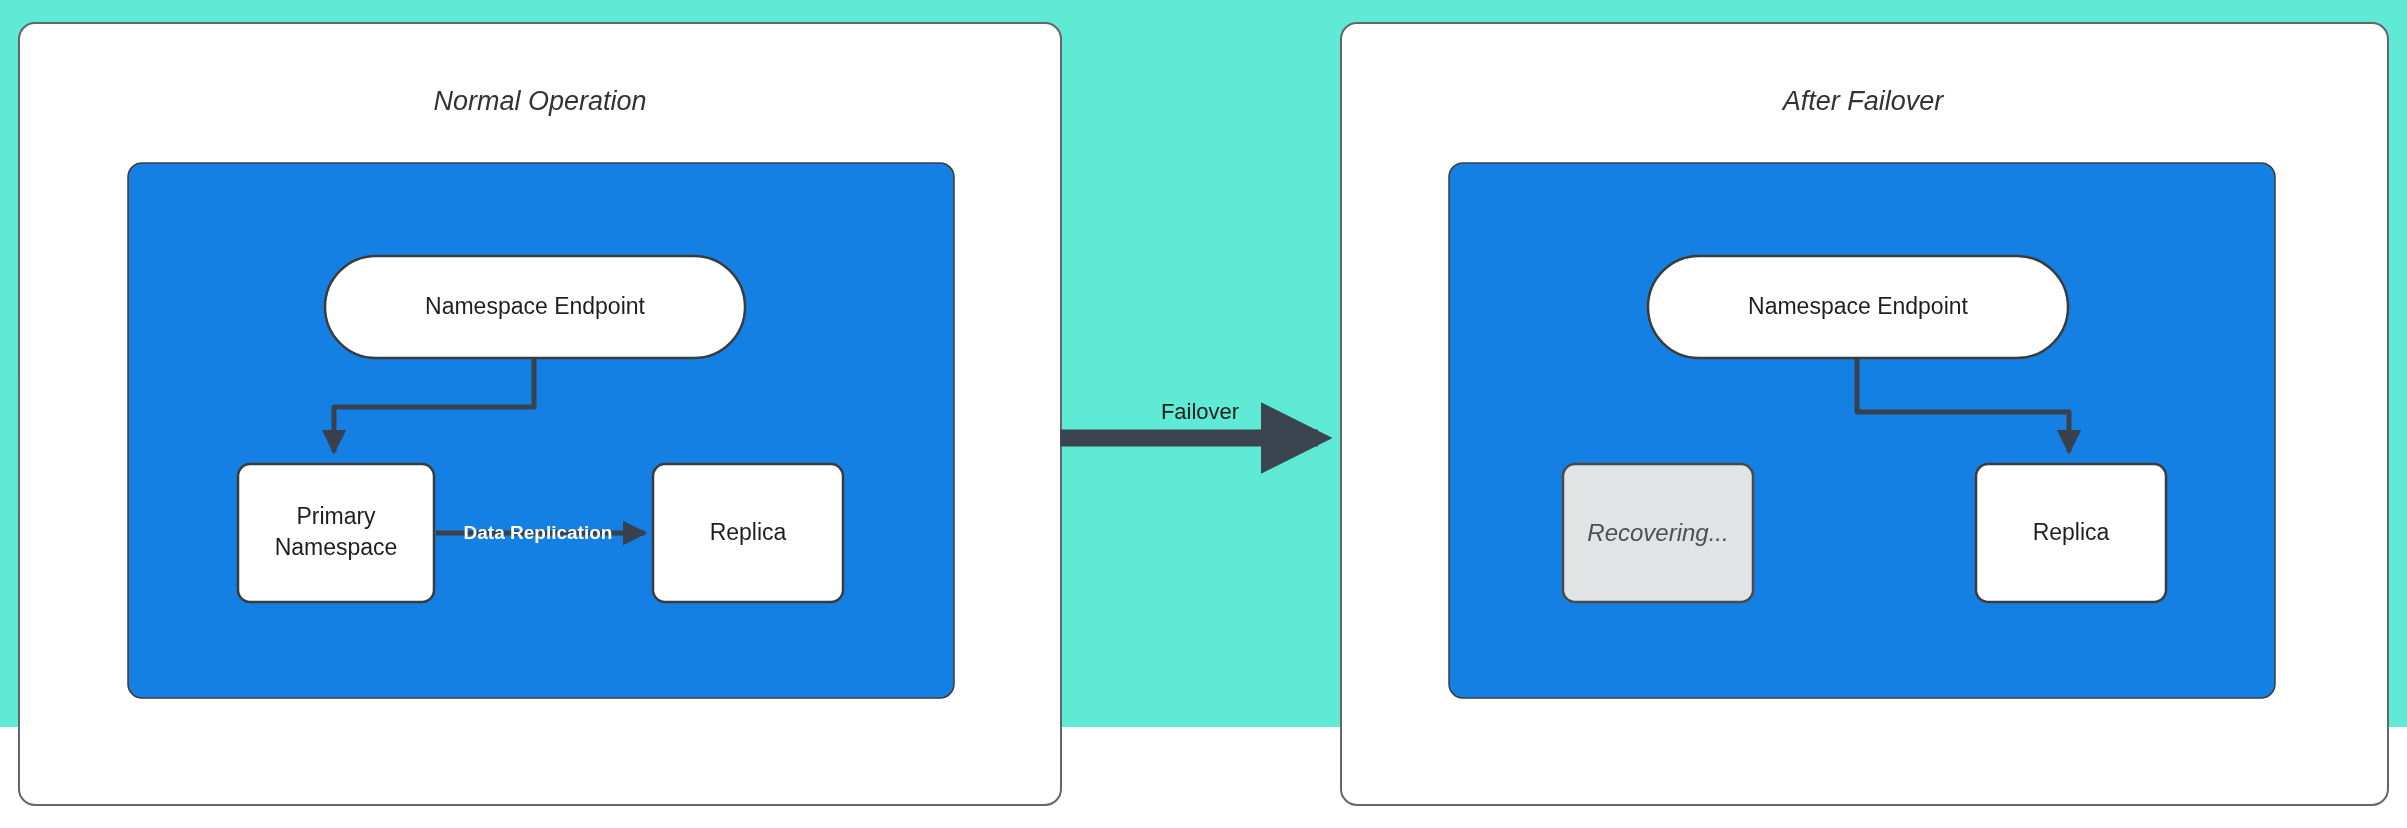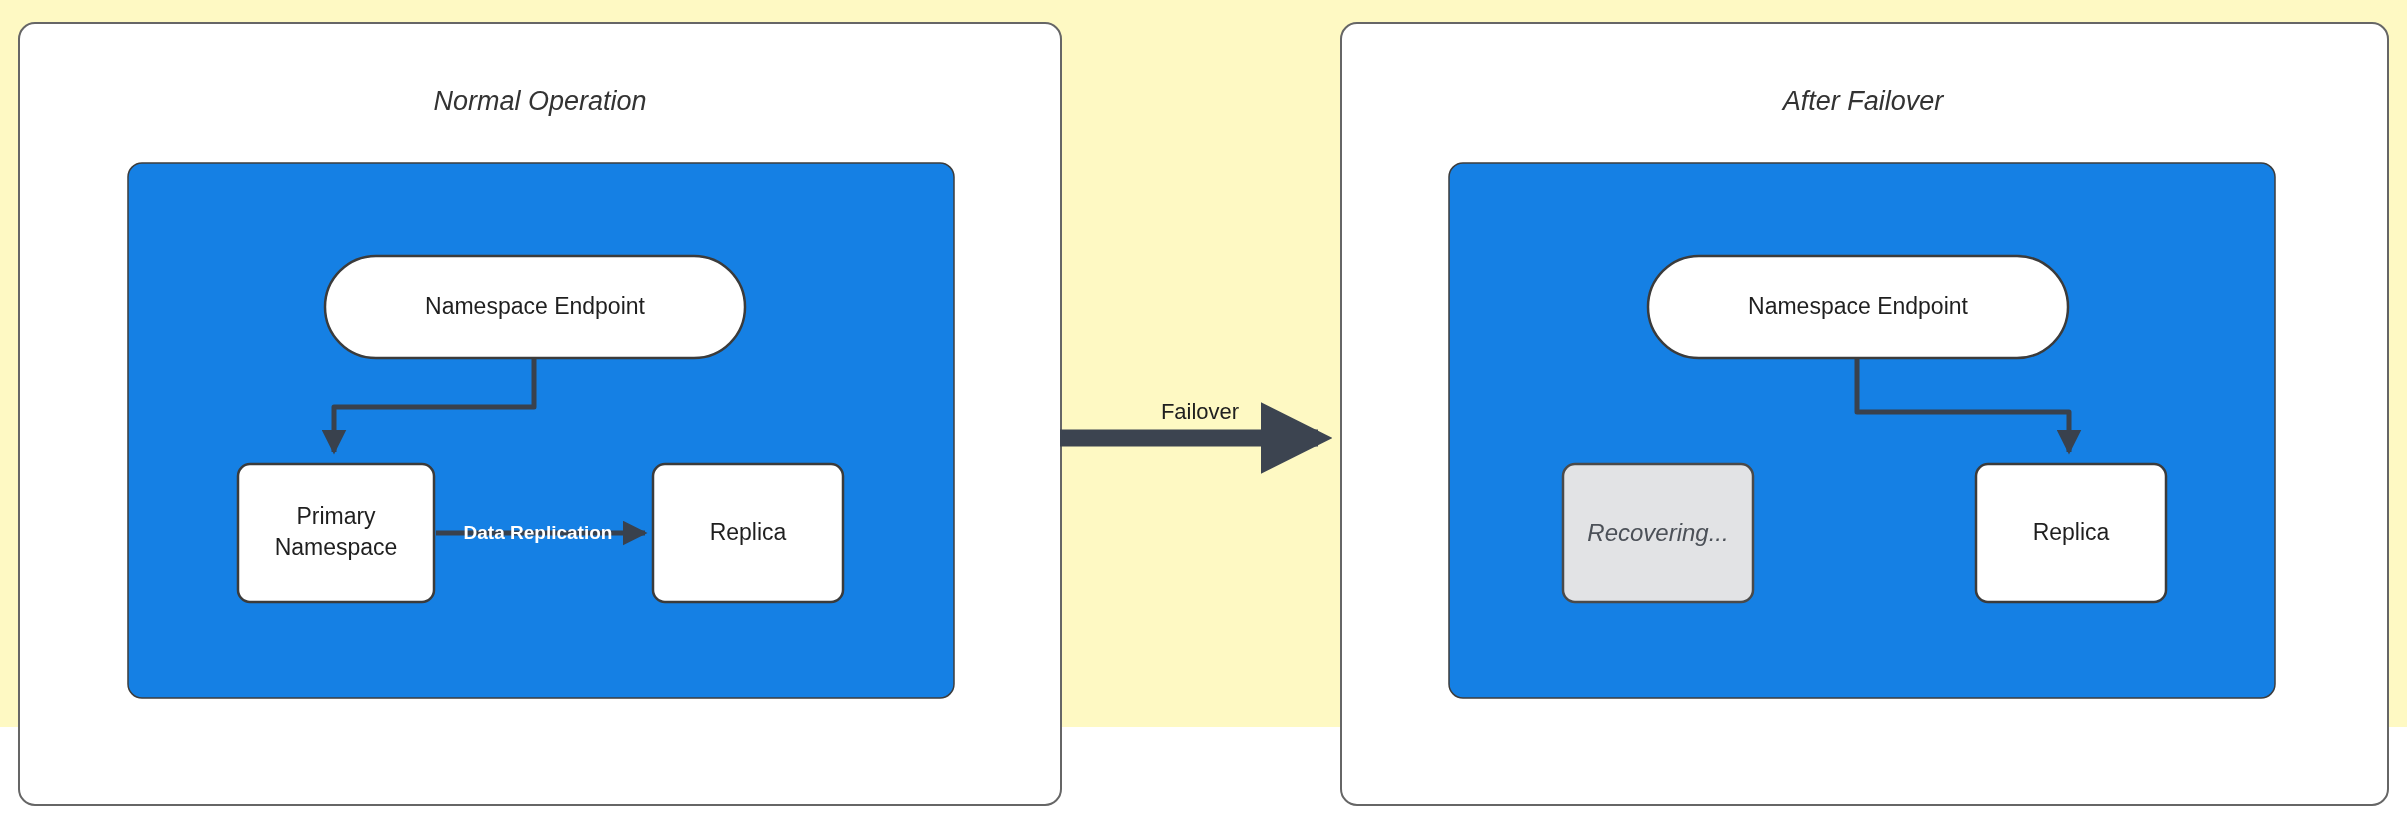--- a/index.html
+++ b/index.html
@@ -10,21 +10,21 @@
   body {
     width: 2407px;
     height: 828px;
     font-family: "Liberation Sans", sans-serif;
     overflow: hidden;
   }
   #stage {
     position: relative;
     width: 2407px;
     height: 727px;
-    background: #fef9c3;
+    background: #5eead4;
   }
   svg.diagram {
     position: absolute;
     left: 0;
     top: 0;
     width: 2407px;
     height: 828px;
     display: block;
   }
   .card-rect {

